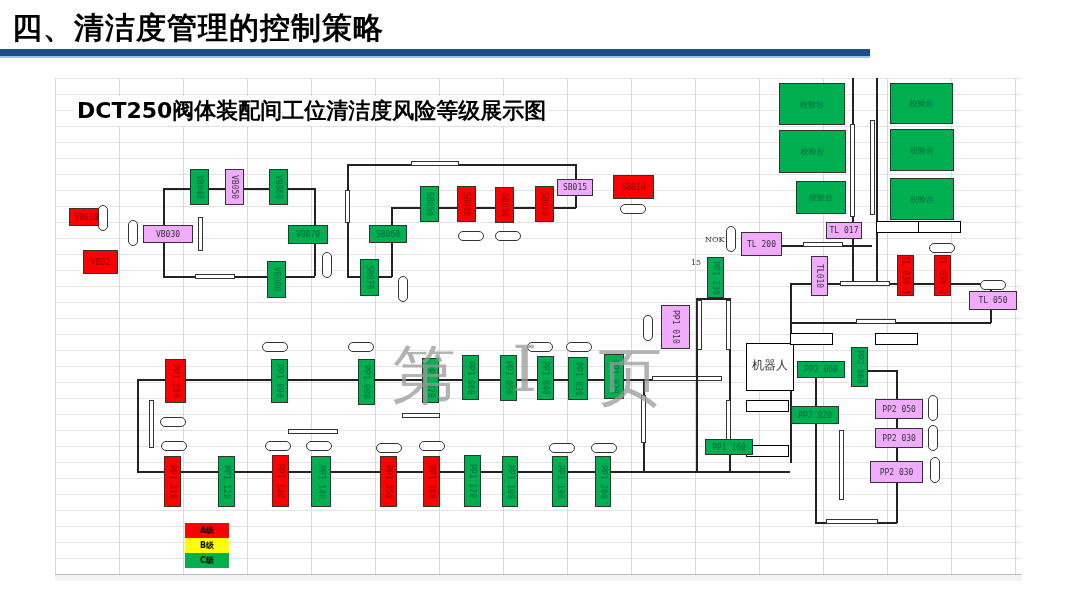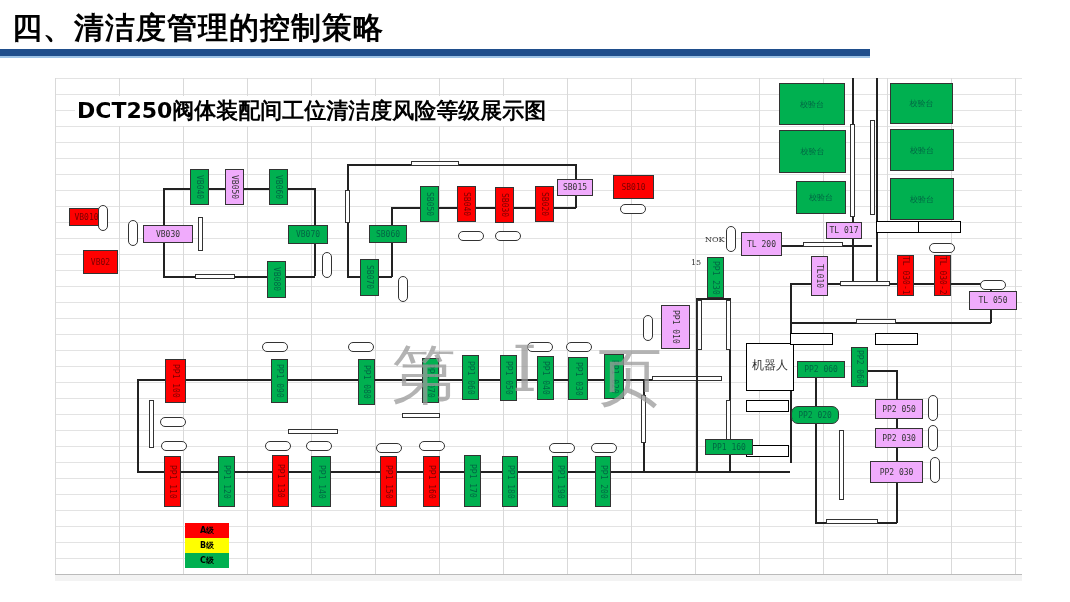--- a/index.html
+++ b/index.html
@@ -262,21 +262,21 @@
 <div class="st green" style="left:705px;top:439px;width:48px;height:16px;">
     <span>PP1 160</span>
   </div>
 
 <div class="st green" style="left:797px;top:361px;width:48px;height:17px;">
     <span>PP2 060</span>
   </div>
 <div class="st green v" style="left:851px;top:347px;width:17px;height:40px;">
     <span>PP2 060</span>
   </div>
-<div class="st green" style="left:791px;top:406px;width:48px;height:18px;border-radius:7px;">
+<div class="st green" style="left:791px;top:406px;width:48px;height:18px;">
     <span>PP2 020</span>
   </div>
 <div class="st yellow" style="left:875px;top:399px;width:48px;height:20px;">
     <span>PP2 050</span>
   </div>
 <div class="st yellow" style="left:875px;top:428px;width:48px;height:20px;">
     <span>PP2 030</span>
   </div>
 <div class="st yellow" style="left:870px;top:461px;width:53px;height:22px;">
     <span>PP2 030</span>

